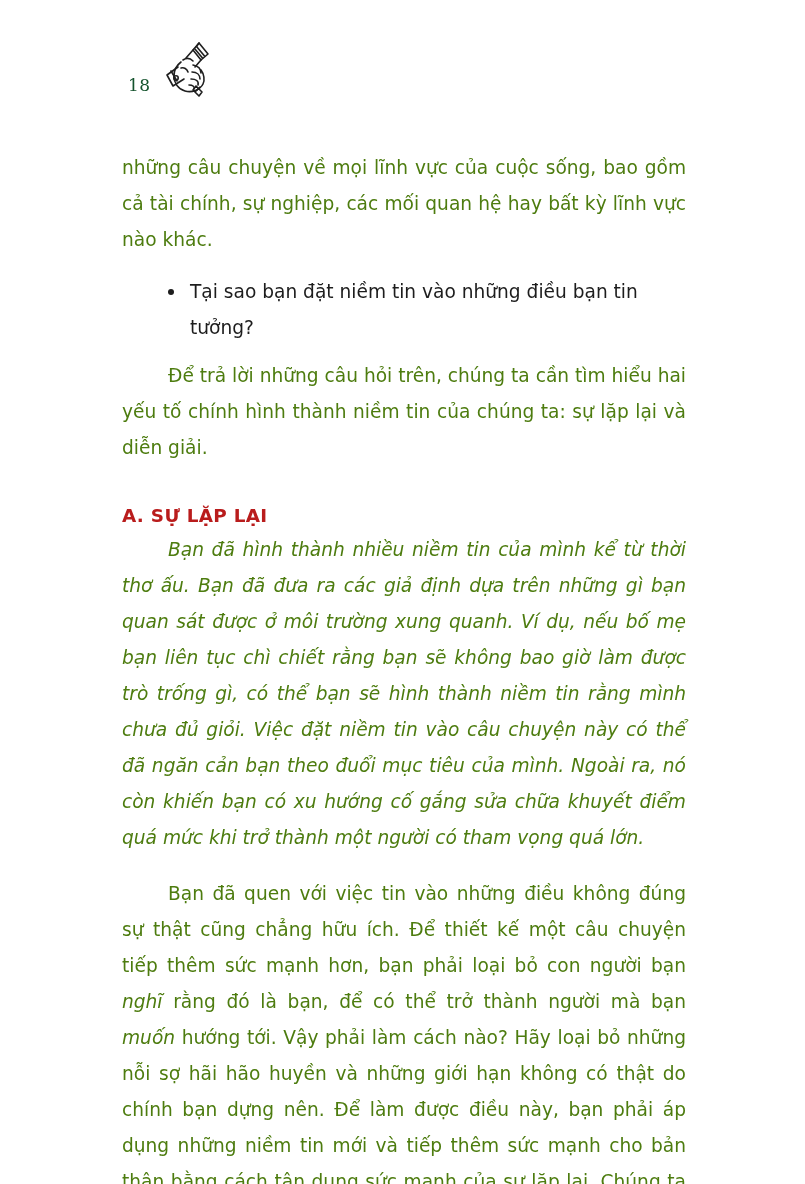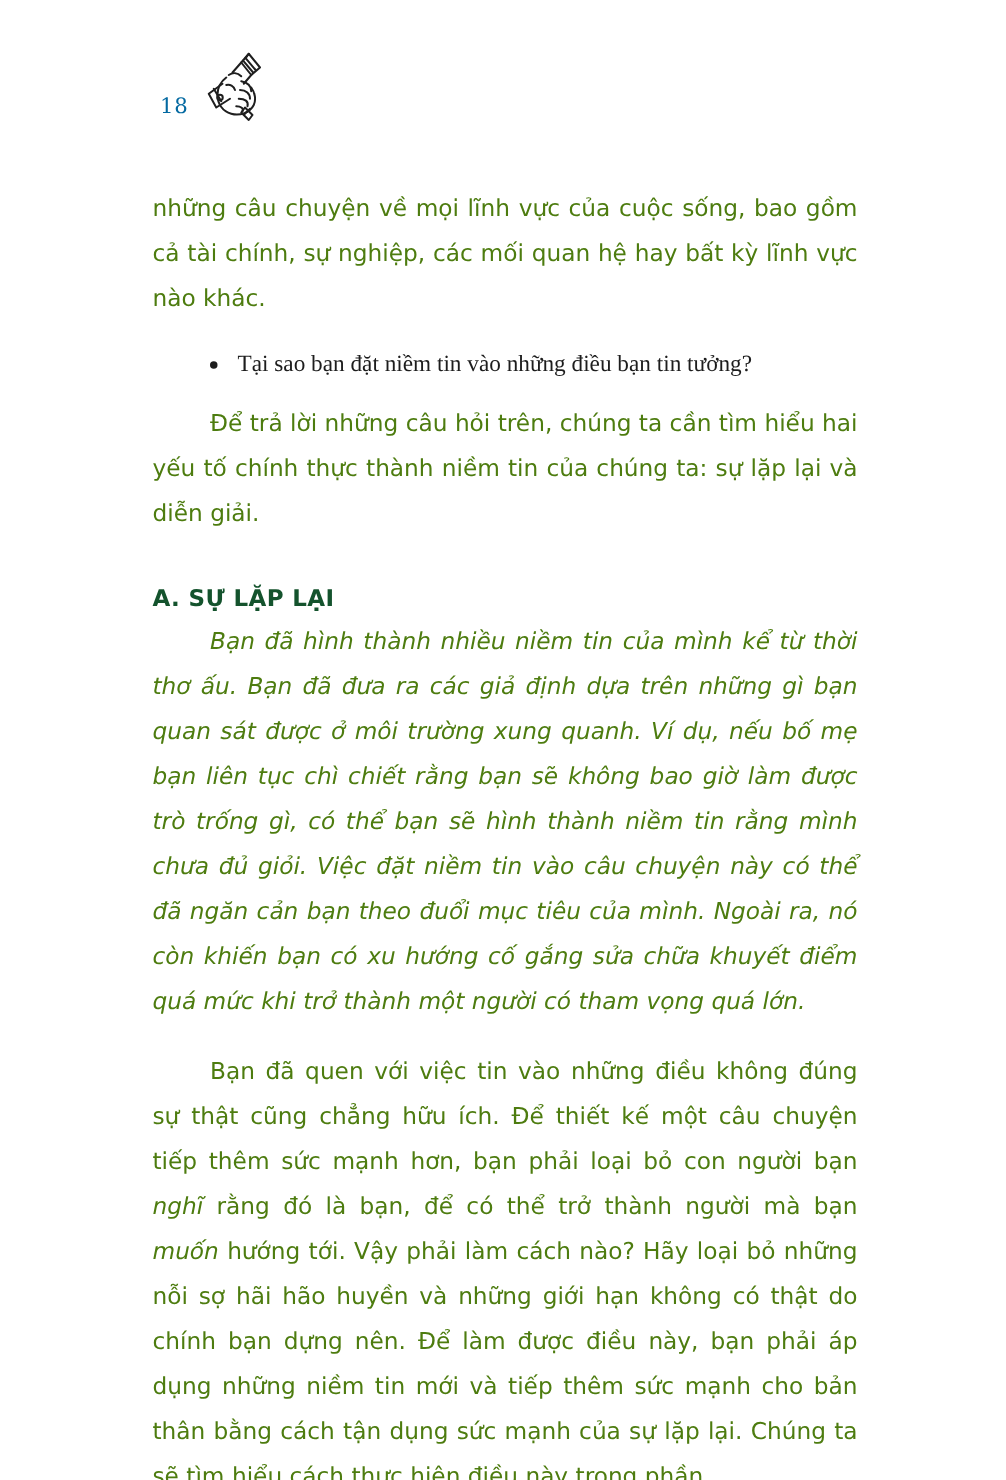--- a/index.html
+++ b/index.html
@@ -26,21 +26,21 @@
     height: 80px;
   }
   .header-inner {
     display: flex;
     align-items: flex-end;
     height: 100%;
   }
   .page-number {
     font-family: "DejaVu Serif", "Liberation Serif", serif;
     font-size: 17px;
-    color: #0369a1;
+    color: #14532d;
     line-height: 1;
     padding-bottom: 14px;
     letter-spacing: 0.5px;
   }
   .header-icon {
     width: 62px;
     height: 68px;
     margin-left: 8px;
     margin-bottom: 2px;
     flex: 0 0 auto;
@@ -82,21 +82,20 @@
     color: #4d7c0f;
     font-weight: 400;
   }
   p.indent { text-indent: 46px; }
   p.spaced { margin-top: 20px; }
 
   ul.questions {
     list-style: none;
     margin: 16px 0 0 0;
     padding: 0;
-    font-family: Liberation Serif, serif;
   }
   ul.questions li {
     position: relative;
     padding-left: 68px;
     font-size: 18.6px;
     line-height: 36px;
     margin-bottom: 12px;
     color: #1d1d1d;
   }
   ul.questions li .bullet {
@@ -107,21 +106,21 @@
     height: 6px;
     background: #1d1d1d;
     border-radius: 50%;
   }
 
   h2.section-heading {
     margin: 34px 0 0 0;
     font-size: 18.4px;
     font-weight: 700;
     letter-spacing: 0.3px;
-    color: #14532d;
+    color: #b91c1c;
     line-height: 32px;
   }
   .after-heading { margin-top: 22px; font-style: italic; }
 
   em.it {
     font-style: italic;
     margin-top: 36px;
   }
 </style>
 </head>
@@ -172,21 +171,21 @@
     <p class="body">những câu chuyện về mọi lĩnh vực của cuộc sống, bao gồm cả tài chính, sự nghiệp, các mối quan hệ hay bất kỳ lĩnh vực nào khác.</p>
 
 
     <ul class="questions">
       <li>
         <span class="bullet"></span>
         <span>Tại sao bạn đặt niềm tin vào những điều bạn tin tưởng?</span>
       </li>
     </ul>
 
-    <p class="body indent">Để trả lời những câu hỏi trên, chúng ta cần tìm hiểu hai yếu tố chính thực thành niềm tin của chúng ta: sự lặp lại và diễn giải.</p>
+    <p class="body indent">Để trả lời những câu hỏi trên, chúng ta cần tìm hiểu hai yếu tố chính hình thành niềm tin của chúng ta: sự lặp lại và diễn giải.</p>
 
     <h2 class="section-heading">A. SỰ LẶP LẠI</h2>
 
     <p class="body indent after-heading">Bạn đã hình thành nhiều niềm tin của mình kể từ thời thơ ấu. Bạn đã đưa ra các giả định dựa trên những gì bạn quan sát được ở môi trường xung quanh. Ví dụ, nếu bố mẹ bạn liên tục chì chiết rằng bạn sẽ không bao giờ làm được trò trống gì, có thể bạn sẽ hình thành niềm tin rằng mình chưa đủ giỏi. Việc đặt niềm tin vào câu chuyện này có thể đã ngăn cản bạn theo đuổi mục tiêu của mình. Ngoài ra, nó còn khiến bạn có xu hướng cố gắng sửa chữa khuyết điểm quá mức khi trở thành một người có tham vọng quá lớn.</p>
 
     <p class="body indent spaced"><span>Bạn đã quen với việc tin vào những điều không đúng sự thật cũng chẳng hữu ích. Để thiết kế một câu chuyện tiếp thêm sức mạnh hơn, bạn phải loại bỏ con người bạn </span><em class="it">nghĩ</em><span> rằng đó là bạn, để có thể trở thành người mà bạn </span><em class="it">muốn</em><span> hướng tới. Vậy phải làm cách nào? Hãy loại bỏ những nỗi sợ hãi hão huyền và những giới hạn không có thật do chính bạn dựng nên. Để làm được điều này, bạn phải áp dụng những niềm tin mới và tiếp thêm sức mạnh cho bản thân bằng cách tận dụng sức mạnh của sự lặp lại. Chúng ta sẽ tìm hiểu cách thực hiện điều này trong phần </span></p>
 
   </div>
 </div>
 

